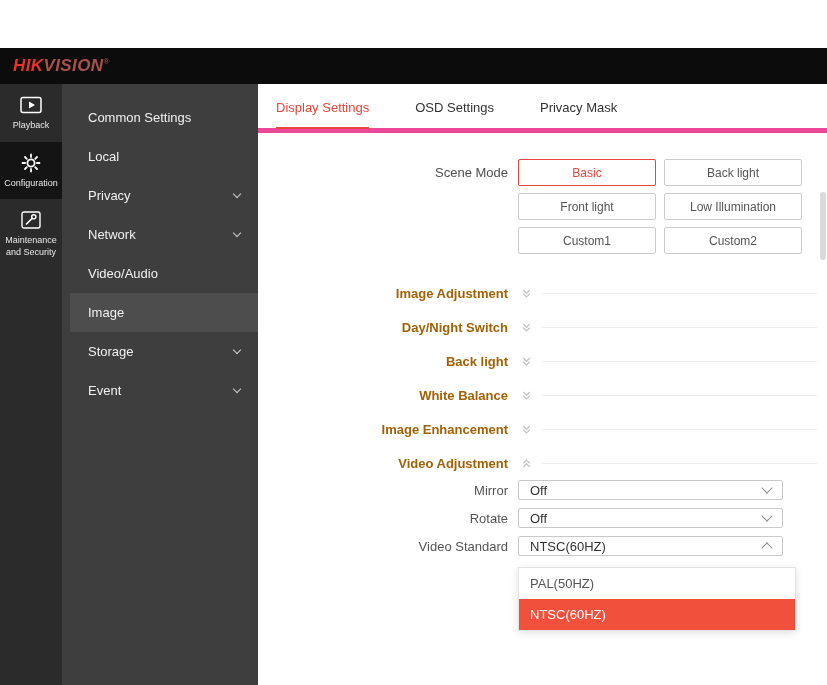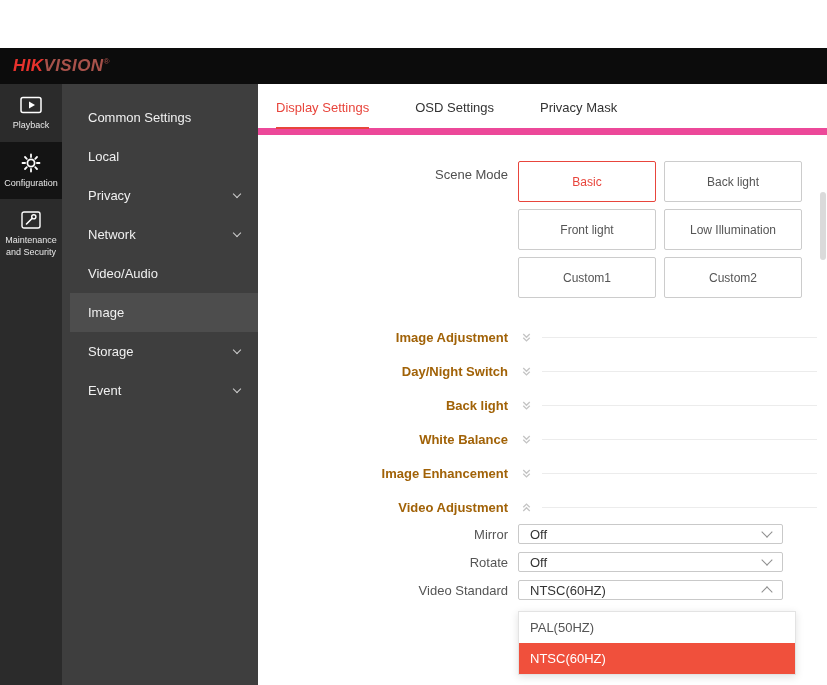--- a/index.html
+++ b/index.html
@@ -24,35 +24,35 @@
   .rail-icon { display:flex; align-items:center; justify-content:center; height:20px; }
 
   
   .sidebar { width:196px; flex:0 0 196px; background:#3e3e3e; padding-top:14px;padding-left:8px; }
   .side-item { height:39px; display:flex; align-items:center; justify-content:space-between; padding:0 18px; color:#f0f0f0; font-size:13px; cursor:pointer; }
   .side-item.selected { background:#4d4d4d; }
   .side-chev { width:6px; height:6px; border-right:1.4px solid #cfcfcf; border-bottom:1.4px solid #cfcfcf; transform:rotate(45deg); margin-top:-3px; }
 
   
   .main { flex:1; background:#fff; position:relative; min-width:0; }
-  .tabs { display:flex; gap:46px; padding:16px 0 0 18px; border-bottom:7px solid #ec4899; }
+  .tabs { display:flex; gap:46px; padding:16px 0 0 18px; border-bottom:5px solid #ec4899; }
   .tab { font-size:13px; color:#333; padding-bottom:13px; cursor:pointer; position:relative; }
   .tab.active { color:#e8453c; }
   .tab.active::after { content:""; position:absolute; left:0; right:0; bottom:-1px; height:2px; background:#e8453c; }
 
   .form { padding:26px 10px 0 18px; }
   .row { display:flex; align-items:center; }
   .flabel { width:232px; flex:0 0 232px; text-align:right; font-size:13px; color:#4f4f4f; margin-right:10px; }
   .row-ips { margin-bottom:13px; }
   .settings-btn { width:78px; height:28px; background:#fff; border:1px solid #c9c9c9; border-radius:2px; font-size:12px; color:#444; cursor:pointer; font-family:inherit; }
 
   .row-scene { align-items:flex-start; margin-bottom:22px; }
   .row-scene .flabel { line-height:27px; }
   .scene-grid { display:grid; grid-template-columns:138px 138px; gap:7px 8px; }
-  .scene-btn { height:41px; border:1px solid #ccc; border-radius:2px; background:#fff; font-size:12px; color:#555; cursor:pointer; font-family:inherit; }
+  .scene-btn { height:27px; border:1px solid #ccc; border-radius:2px; background:#fff; font-size:12px; color:#555; cursor:pointer; font-family:inherit; }
   .scene-btn.selected { border-color:#e8453c; color:#e8453c; }
 
   .section-row { display:flex; align-items:center; height:34px; cursor:pointer; }
   .section-label { width:232px; flex:0 0 232px; text-align:right; font-size:13px; font-weight:bold; color:#a16207; margin-right:10px; }
   .collapse-icon { width:16px; height:16px; display:flex; align-items:center; justify-content:center; flex:0 0 16px; }
   .section-line { flex:1; height:1px; background:#ececec; margin-left:8px; }
 
   .vrow { margin-bottom:8px; }
   .vrow .flabel { color:#555; }
   .select { width:265px; height:20px; border:1px solid #c9c9c9; border-radius:2px; display:flex; align-items:center; justify-content:space-between; padding:0 11px; font-size:13px; color:#333; cursor:pointer; background:#fff; }

